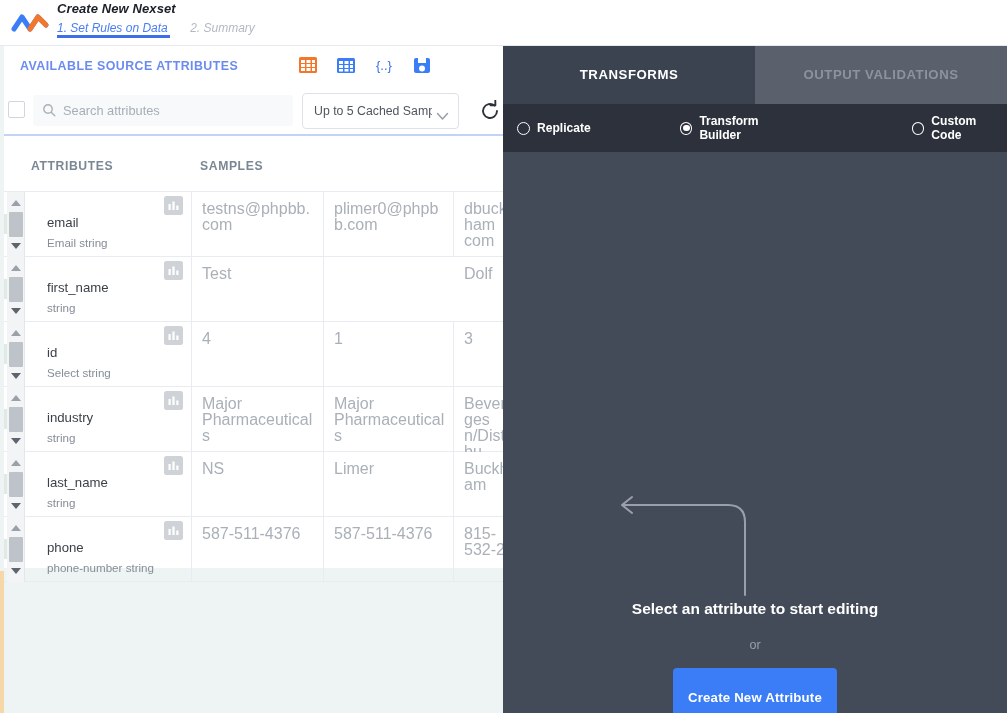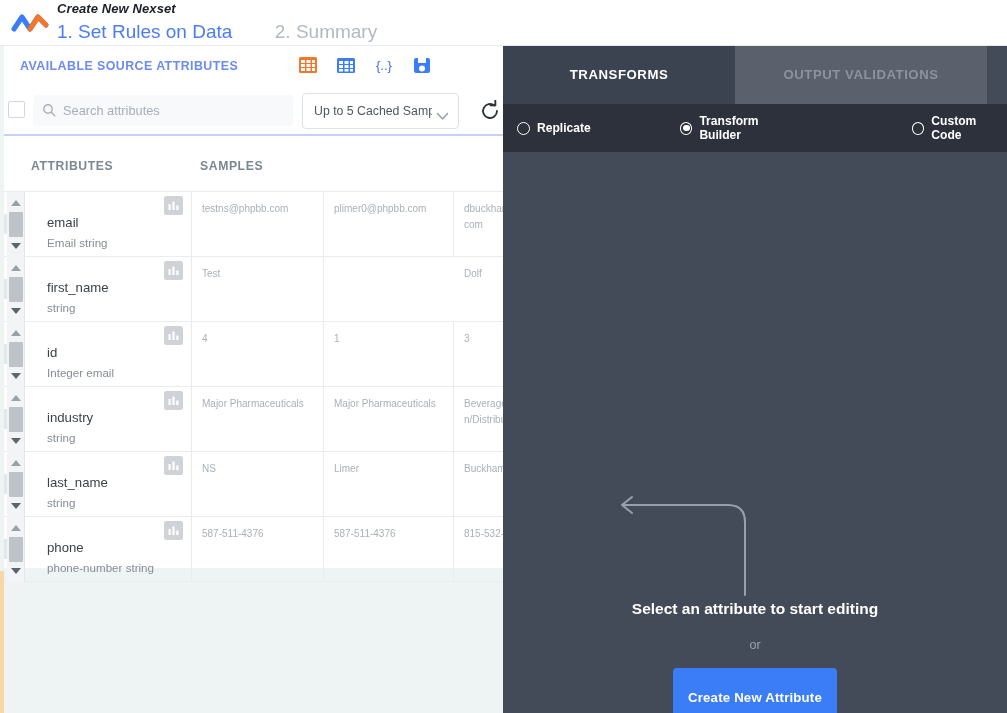--- a/index.html
+++ b/index.html
@@ -21,25 +21,26 @@
     position: absolute; left: 8px; top: 8px; width: 44px; height: 30px;
   }
   .app-title {
     position: absolute; left: 57px; top: 1px;
     font-size: 13px; font-weight: bold; color: #1b1f27;
     letter-spacing: .1px;
     font-style: italic;
   }
   .steps { position: absolute; left: 57px; top: 21px; height: 25px; }
   .step {
-    display: inline-block; font-size: 19px; padding: 0 0 6px 0;
+    display: inline-block; font-size: 12px; padding: 0 0 0 0;
     vertical-align: top;
+    font-style: italic;
   }
   .step.active { color: #4a7cf5; border-bottom: 3px solid #3d6fe8; padding-right: 2px;}
-  .step.inactive { color: #b3b8c2; margin-left: 36px; }
+  .step.inactive { color: #b3b8c2; margin-left: 16px; }
 
   
   .left-panel {
     position: absolute; left: 0; top: 46px; width: 503px; height: 667px;
     background: #eef4f4;
     overflow: hidden;
   }
   .left-white {
     position: absolute; left: 4px; top: 0; width: 499px; height: 522px;
     background: #ffffff;
@@ -129,21 +130,21 @@
   .attr-type {
     position: absolute; left: 22px; top: 44px; font-size: 11.6px; color: #858d96;
   }
   .stats-btn {
     position: absolute; right: 8px; top: 4px; width: 19px; height: 19px;
     background: #cfd3d7; border-radius: 2.5px; cursor: pointer;
   }
   .sample-cell {
     position: absolute; top: 0; height: 65px;
     border-right: 1px solid #e8ebef;
-    font-size: 10px; color: #aab0b8; line-height: 16px;
+    font-size: 16px; color: #aab0b8; line-height: 16px;
     padding: 9px 8px 0 10px; overflow: hidden; word-break: break-word;
   }
   .sc0 { left: 188px; width: 132px; }
   .sc1 { left: 320px; width: 130px; }
   .sc2 { left: 450px; width: 70px; }
 
   .left-edge-strip {
     position: absolute; left: 0; top: 0; width: 4px; height: 667px;
     background: #eef4f4;
   }
@@ -156,21 +157,21 @@
   .right-panel {
     position: absolute; left: 503px; top: 46px; width: 504px; height: 667px;
     background: #434a58;
   }
   .tabs { position: absolute; left: 0; top: 0; width: 504px; height: 58px; display: flex; }
   .tab {
     display: flex; align-items: center; justify-content: center; text-align: center;
     font-size: 13.2px; font-weight: bold; letter-spacing: .55px; cursor: pointer;
     line-height: 20px;
   }
-  .tab-transforms { width: 232px; background: #3b4250; color: #ffffff; }
+  .tab-transforms { width: 252px; background: #3b4250; color: #ffffff; }
   .tab-validations { width: 252px; background: #5a616d; color: #8d939d; }
   .radio-strip {
     position: absolute; left: 0; top: 58px; width: 504px; height: 48px;
     background: #2c313c; display: flex; align-items: center;
   }
   .radio-item { display: flex; align-items: center; cursor: pointer; }
   .radio-item.r0 { margin-left: 14px; }
   .radio-item.r1 { margin-left: 89px; }
   .radio-item.r2 { margin-left: 112px; }
   .radio-dot {
@@ -350,21 +351,21 @@
           </div>
           <div class="grow">
             <div class="edge-tick"></div>
             <div class="rowscroll">
               <span class="rs-up"></span>
               <span class="rs-thumb"></span>
               <span class="rs-dn"></span>
             </div>
             <div class="attr-cell">
               <span class="attr-name">id</span>
-              <span class="attr-type">Integer email</span>
+              <span class="attr-type">Select string</span>
               <span class="stats-btn"><svg viewBox="0 0 19 19" width="19" height="19">
                   <rect x="4.5" y="8" width="2.2" height="6" fill="#fff"></rect>
                   <rect x="8.4" y="5.5" width="2.2" height="8.5" fill="#fff"></rect>
                   <rect x="12.3" y="9.5" width="2.2" height="4.5" fill="#fff"></rect>
                 </svg></span>
             </div>
             <div class="sample-cell sc0">4</div>
             <div class="sample-cell sc1">1</div>
             <div class="sample-cell sc2">3</div>
           </div>

